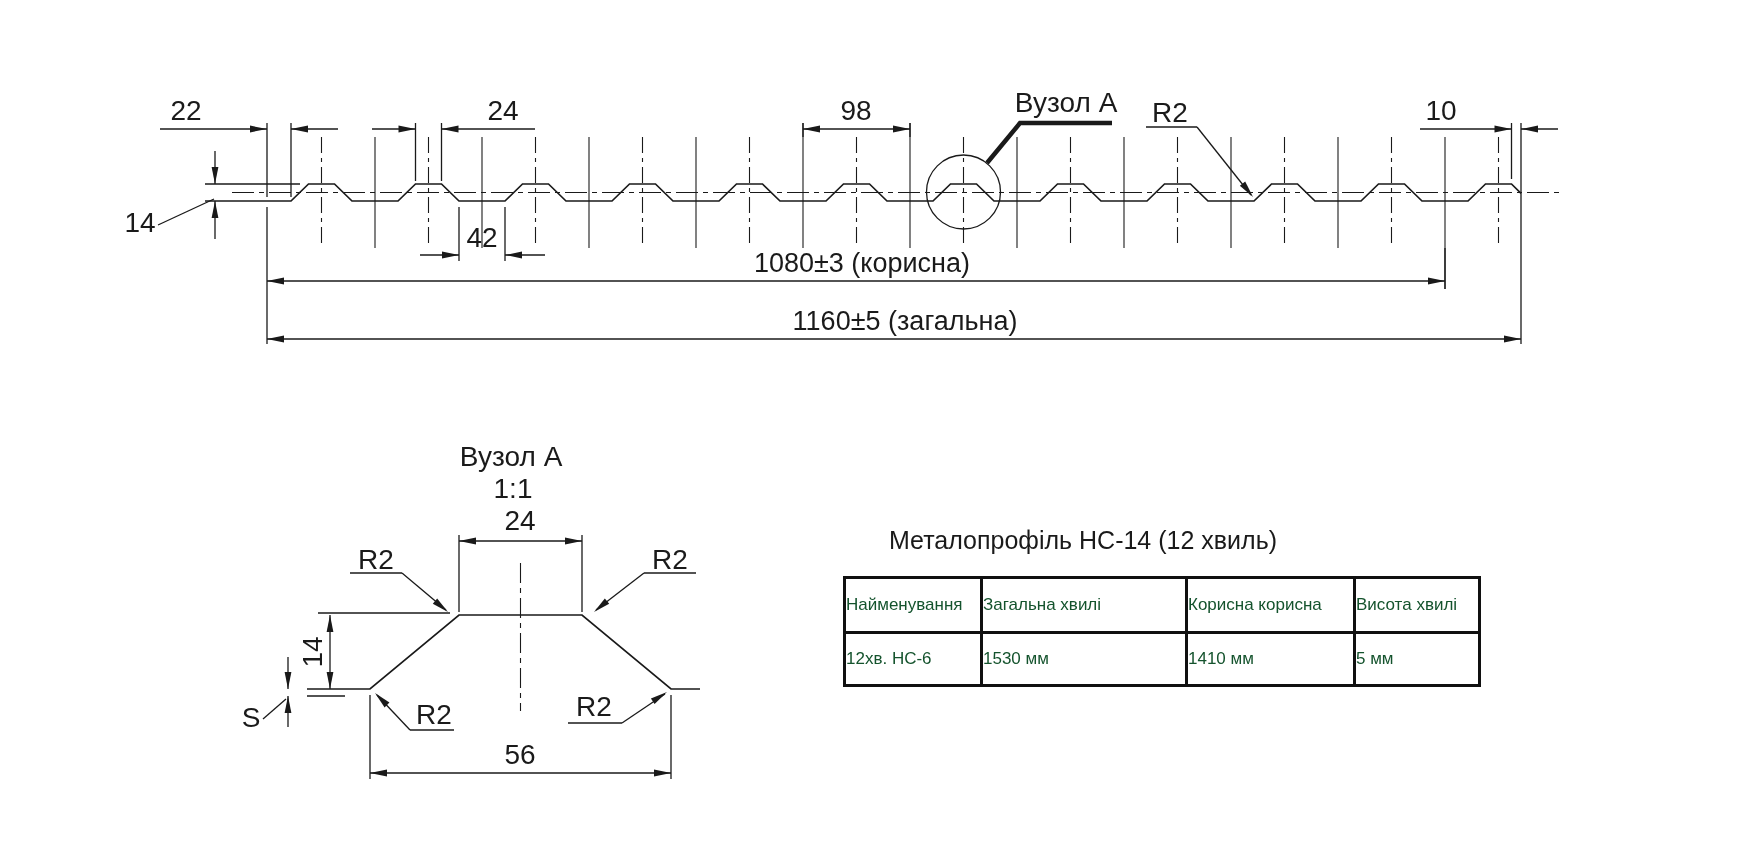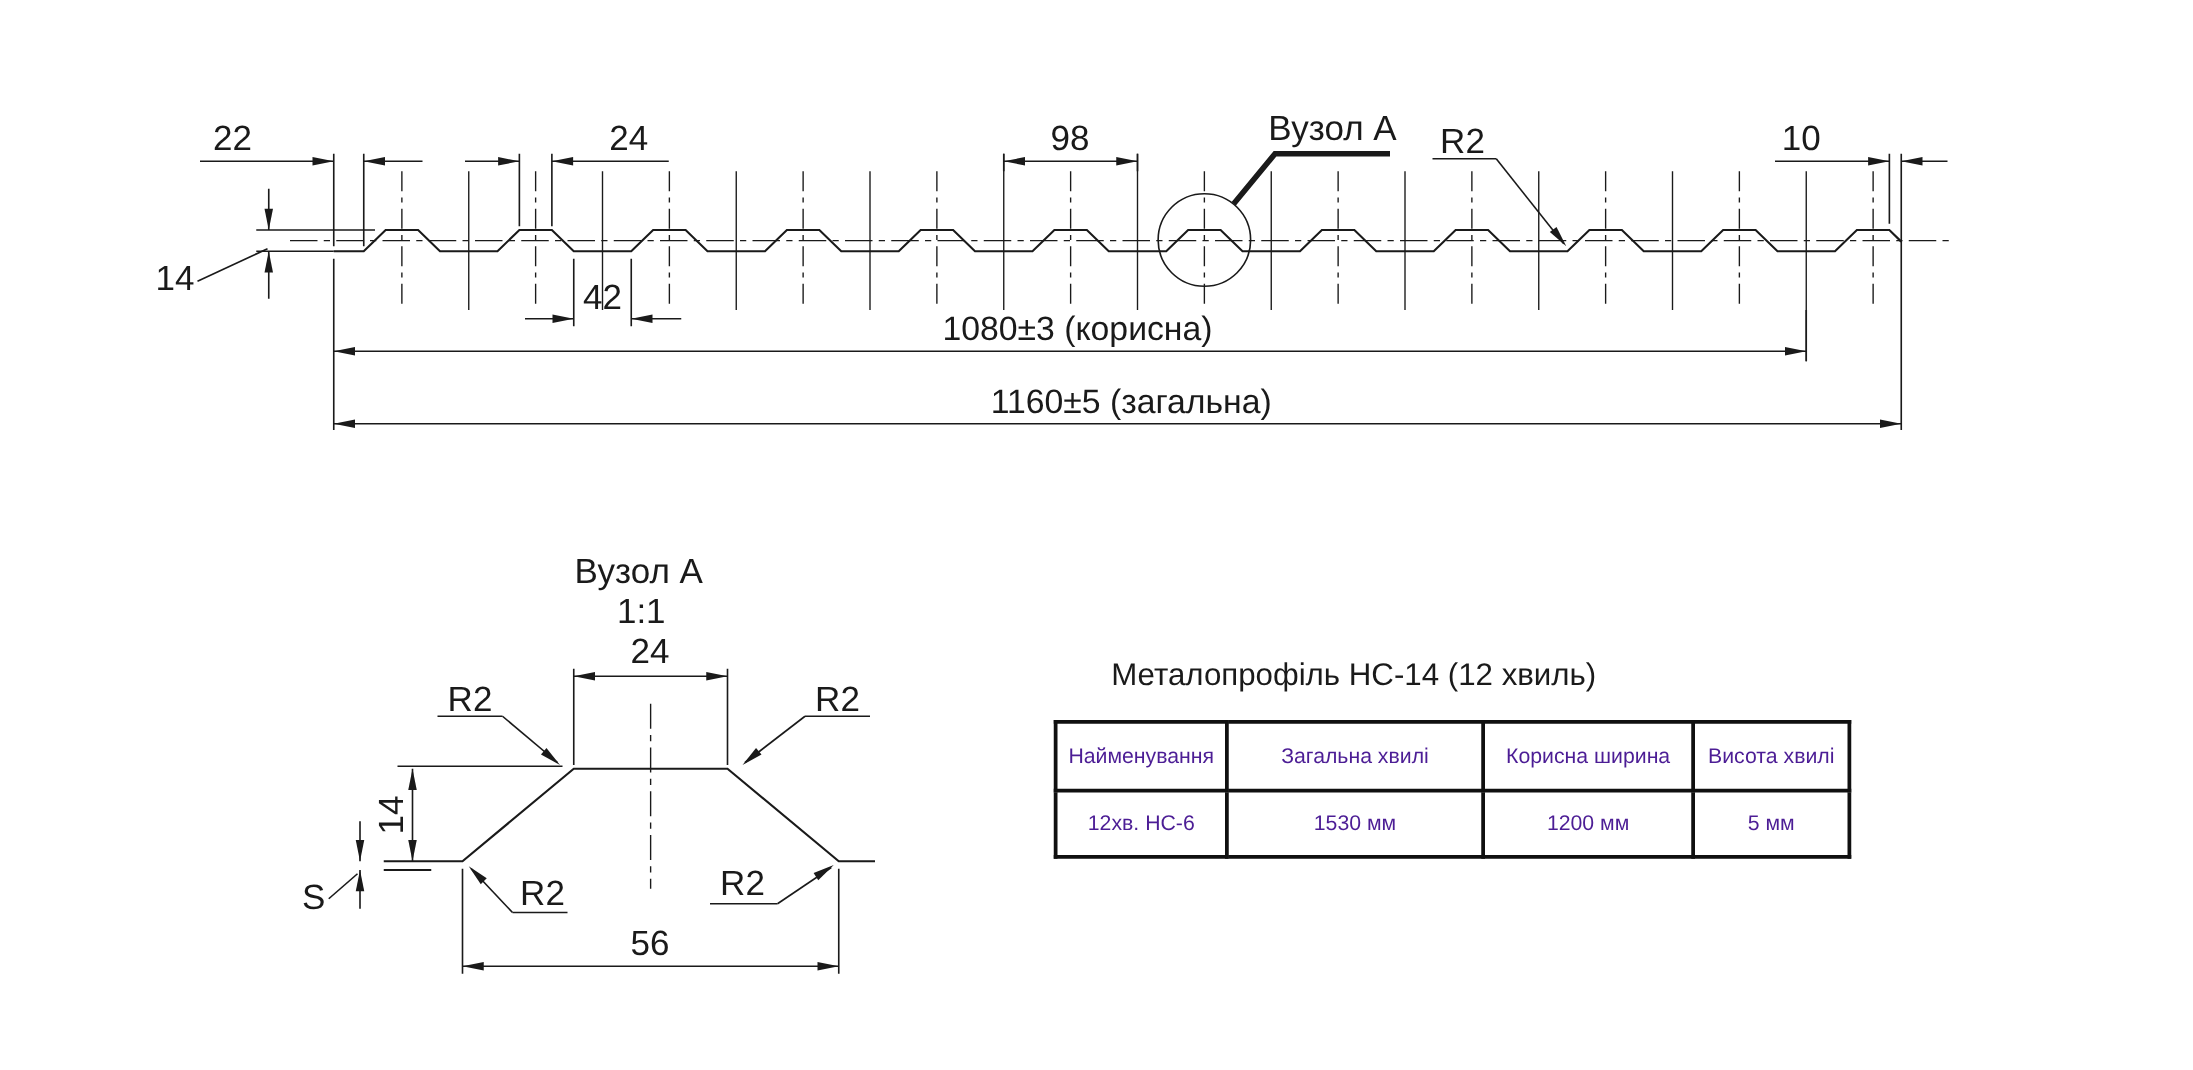--- a/index.html
+++ b/index.html
@@ -23,22 +23,22 @@
     text-align:center;font-size:25px;color:#1a1a1a;
     white-space:nowrap;
   }
   table.spec{
     position:absolute;left:843px;top:565px;width:635px;
     border-collapse:collapse;table-layout:fixed;
     background:#ffffff;
   }
   table.spec td{
     border:3px solid #101010;
-    text-align:center;vertical-align:middle;
-    font-size:17px;color:#4c1d95;
+    vertical-align:middle;
+    font-size:17px;color:#14532d;
     padding:0;
   }
   table.spec tr.hdr td{height:52px;}
   table.spec tr.dat td{height:50px;}
 </style>
 </head>
 <body>
 
 <div class="canvas">
 
@@ -213,24 +213,24 @@
     <colgroup>
       <col style="width:137px">
         <col style="width:205px">
         <col style="width:168px">
         <col style="width:125px">
     </colgroup>
     <tbody>
         <tr class="hdr">
       <td>Найменування</td>
       <td>Загальна хвилі</td>
-      <td>Корисна ширина</td>
+      <td>Корисна корисна</td>
       <td>Висота хвилі</td>
     </tr>
     <tr class="dat">
       <td>12хв. НС-6</td>
       <td>1530 мм</td>
-      <td>1200 мм</td>
+      <td>1410 мм</td>
       <td>5 мм</td>
     </tr>
   </tbody>
     </table>
 </div>
 
 </body></html>

